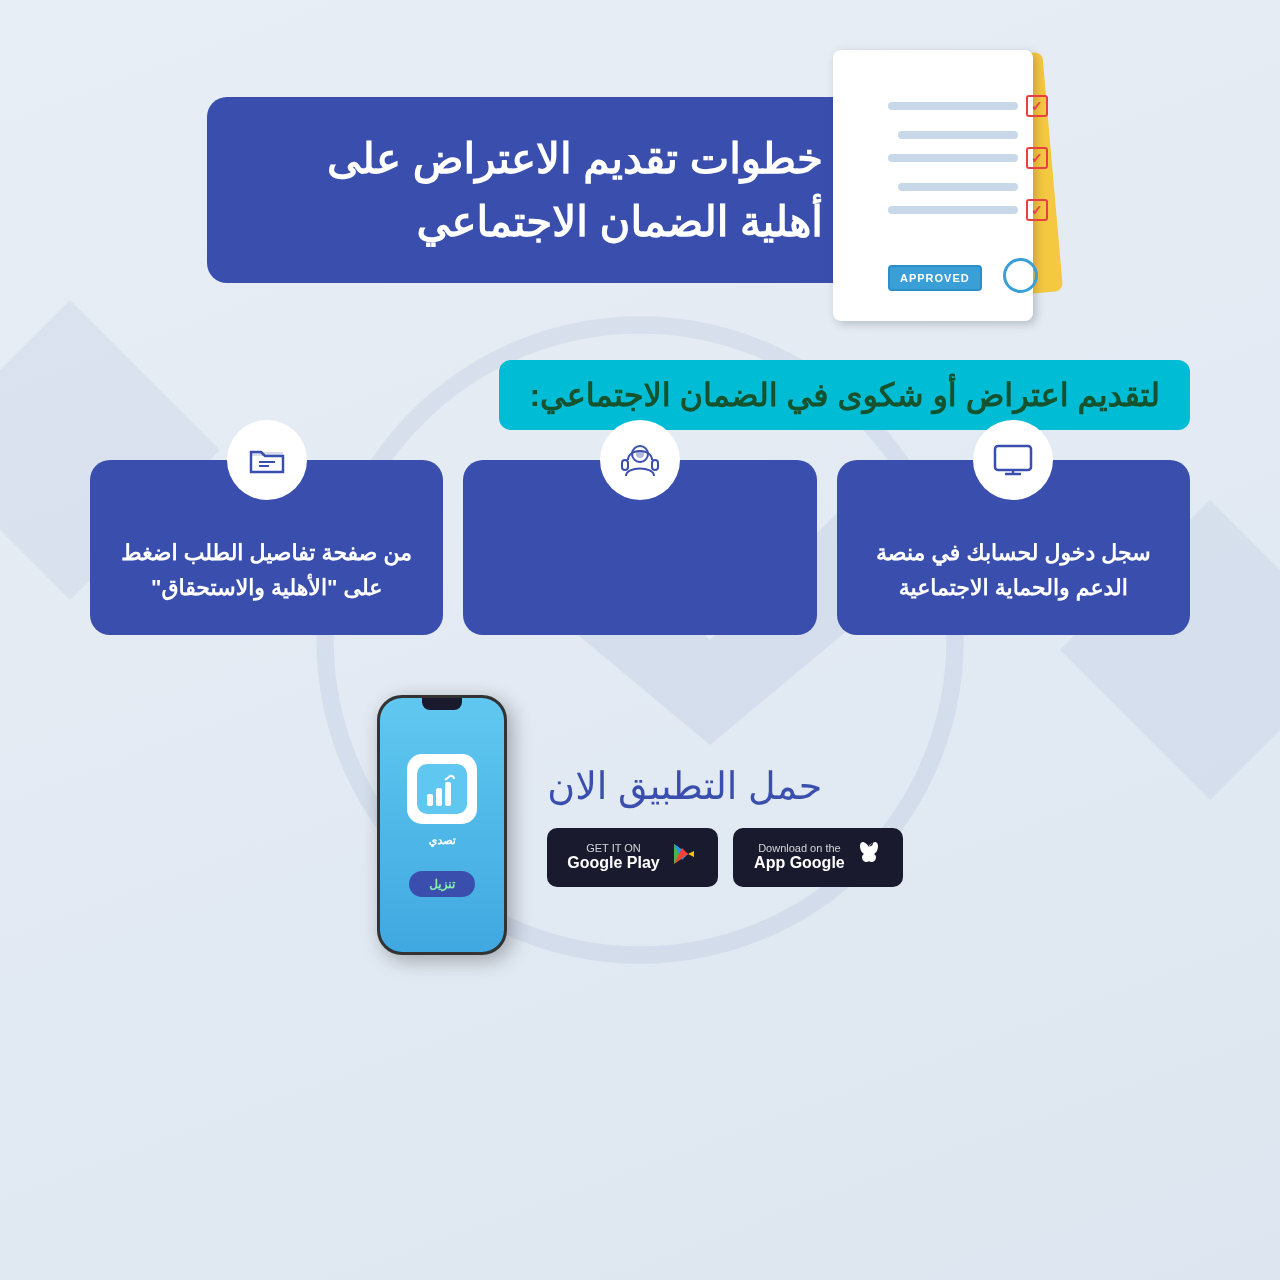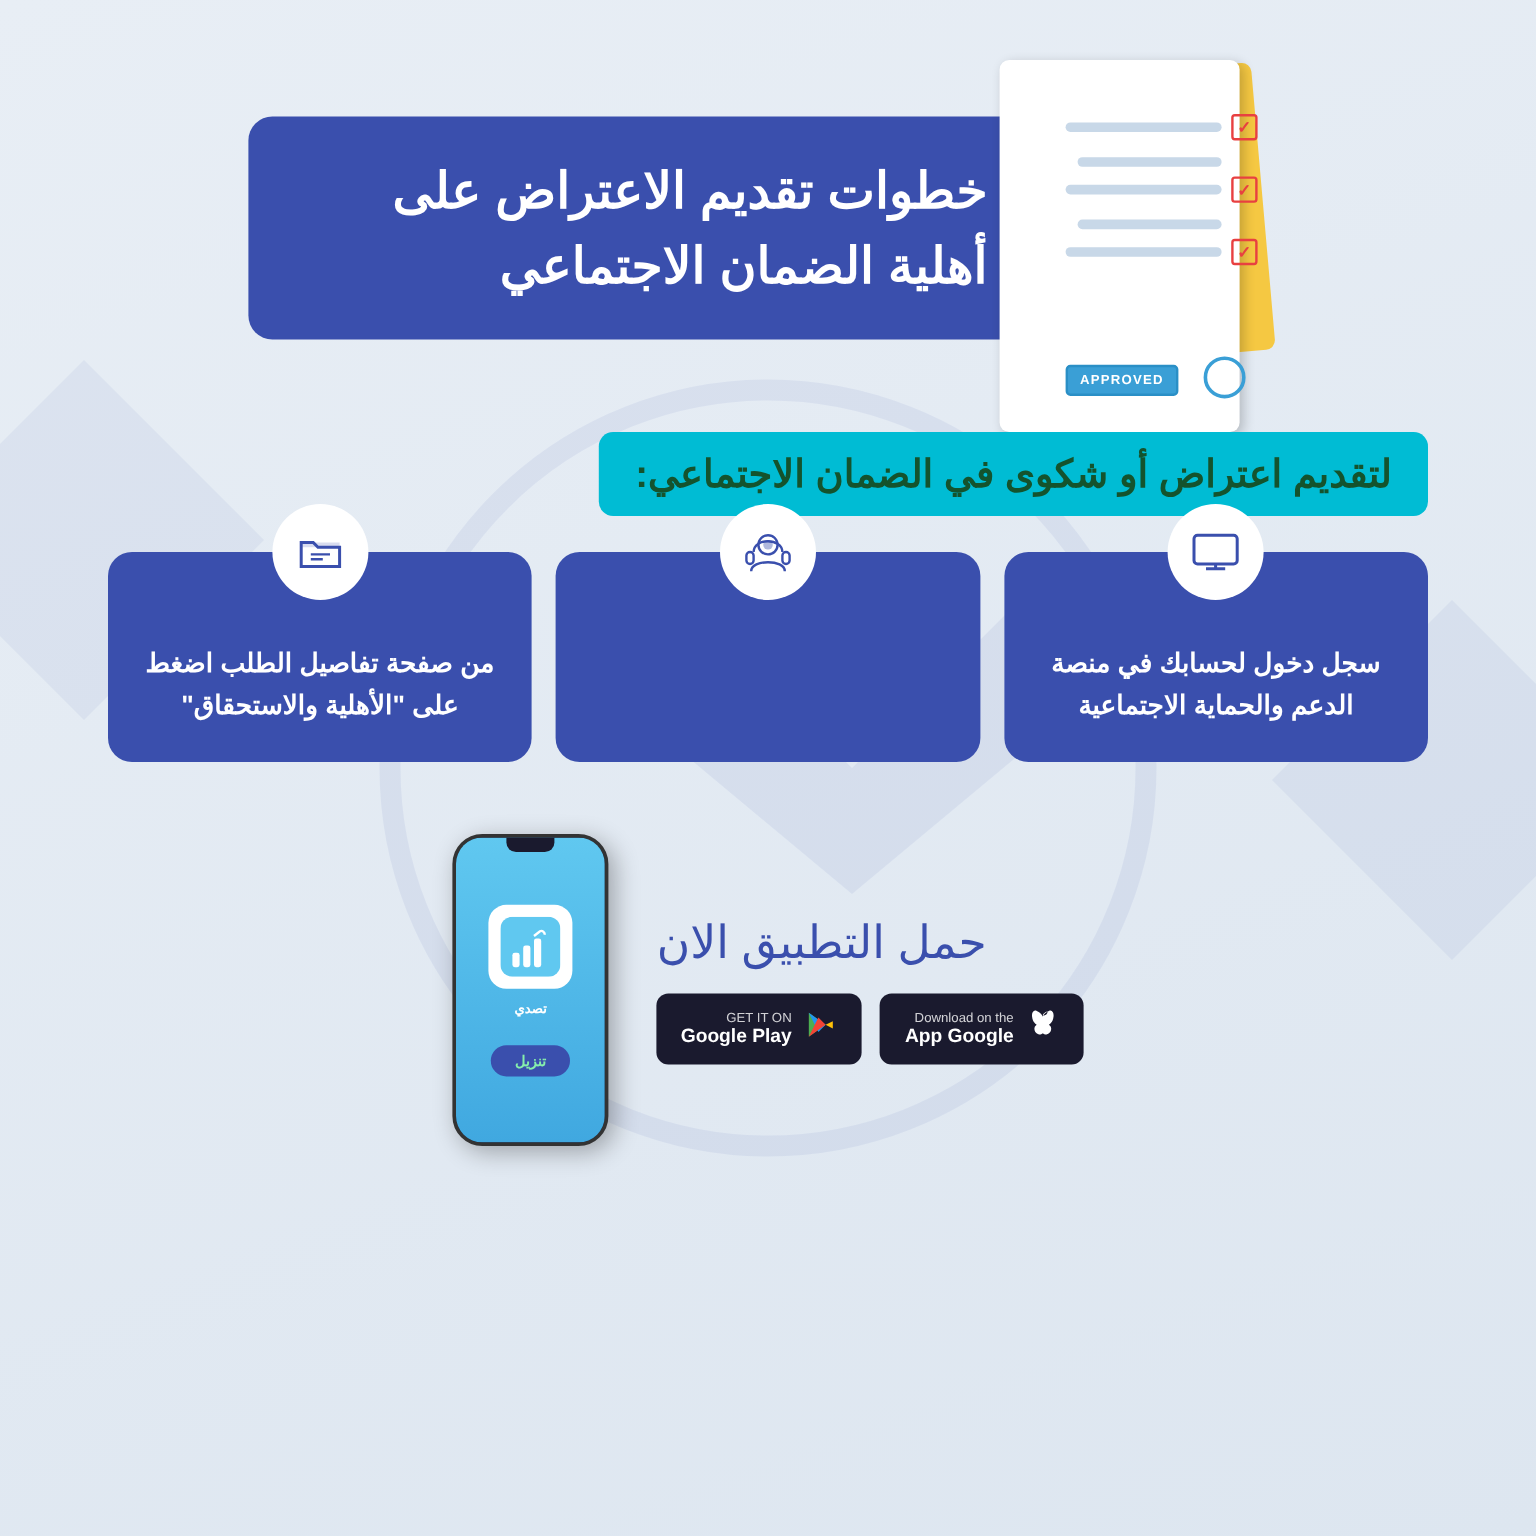--- a/index.html
+++ b/index.html
@@ -83,21 +83,21 @@
       background: #f5c842;
       border-radius: 8px;
       top: 20px;
       left: 60px;
       transform: rotate(-5deg);
     }
 
     .doc-front {
       position: absolute;
       width: 200px;
-      height: 310px;
+      height: 271px;
       background: #ffffff;
       border-radius: 8px;
       top: 10px;
       left: 40px;
       box-shadow: 3px 3px 10px rgba(0,0,0,0.2);
     }
 
     .doc-lines {
       position: absolute;
       top: 45px;
@@ -286,21 +286,21 @@
       min-width: 170px;
     }
 
     .store-btn-icon {
       font-size: 28px;
     }
 
     .store-btn-text {
       display: flex;
       flex-direction: column;
-      text-align: right;
+      text-align: center;
     }
 
     .store-btn-small {
       font-size: 11px;
       opacity: 0.8;
     }
 
     .store-btn-large {
       font-size: 16px;
       font-weight: bold;

